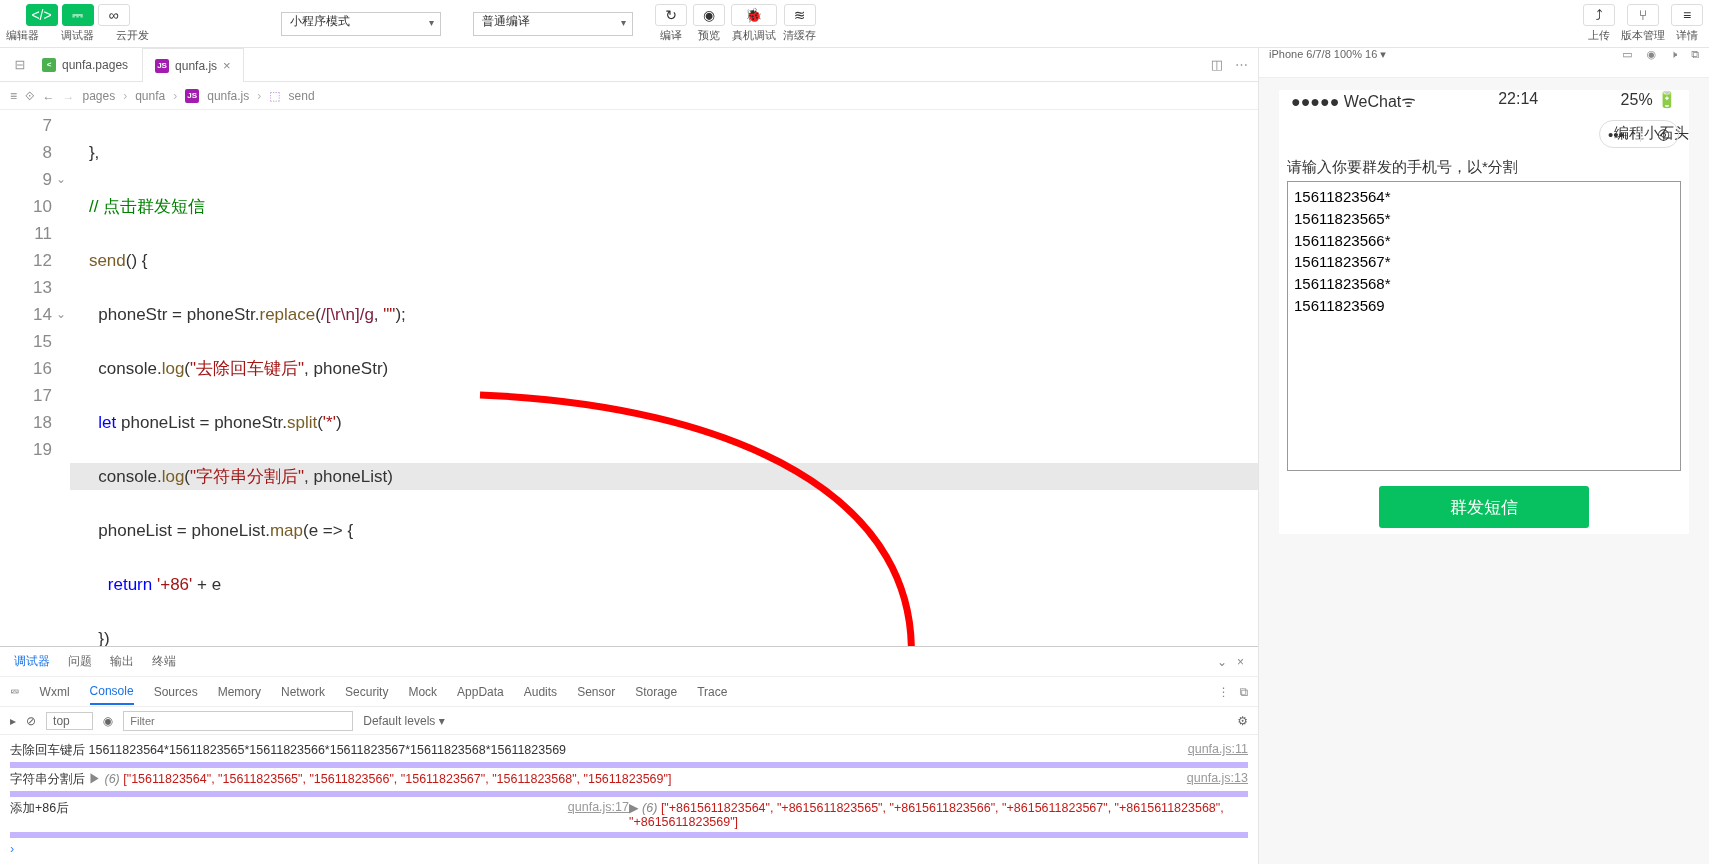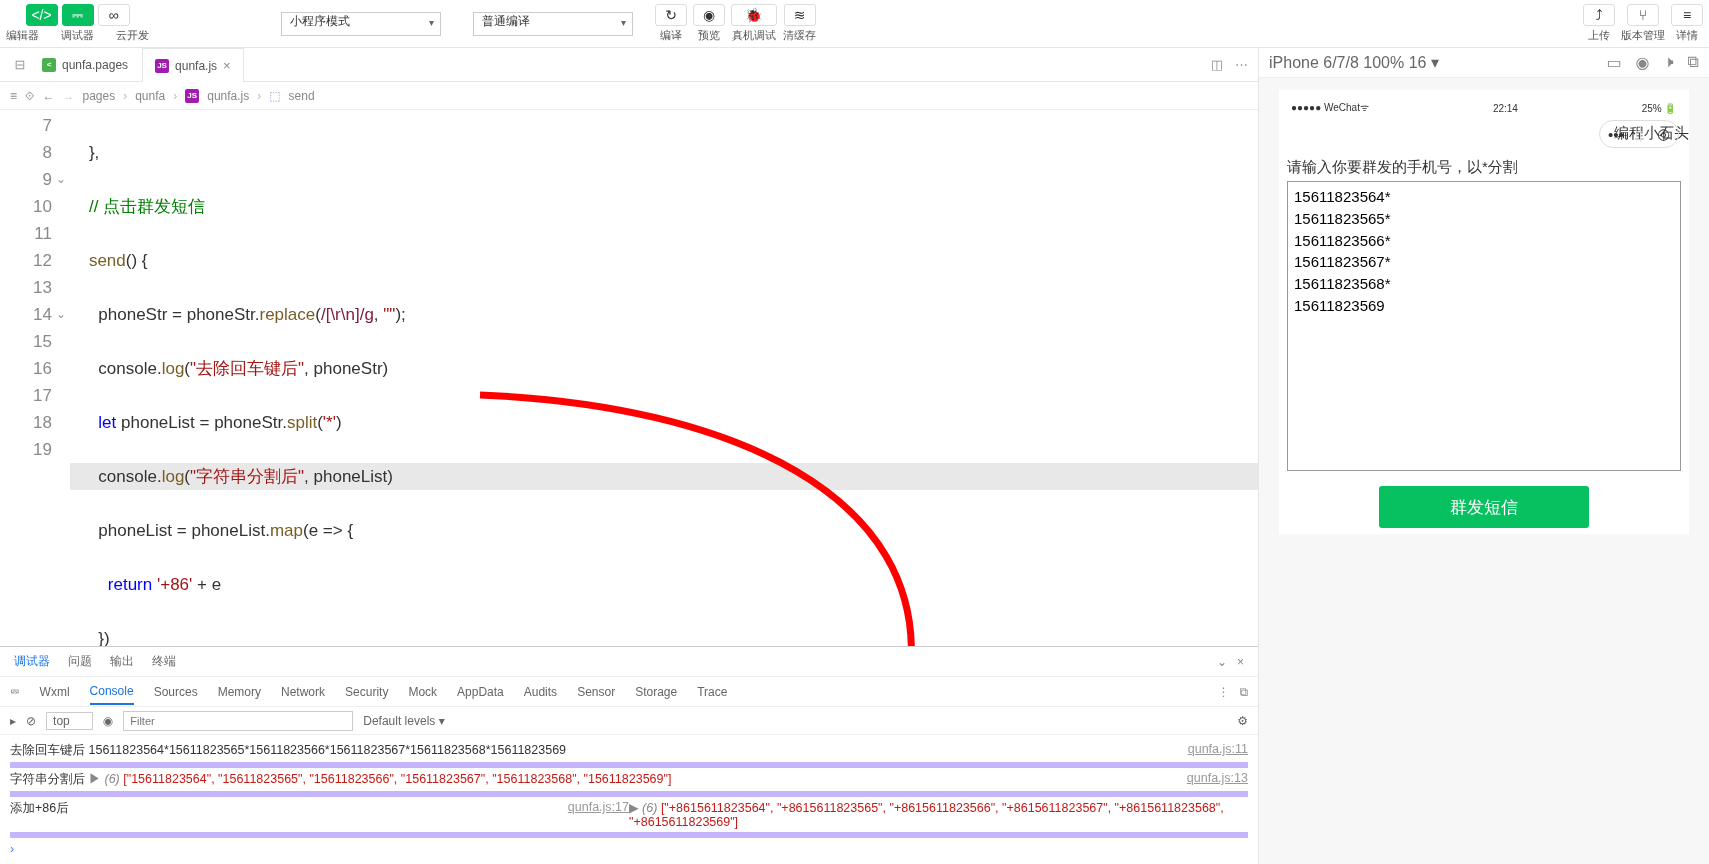--- a/index.html
+++ b/index.html
@@ -40,24 +40,24 @@
 .dt-tabs{display:flex;align-items:center;height:30px;padding:0 10px;gap:20px;font-size:12px;color:#666;border-bottom:1px solid #eee}
 .dt-tabs .active{color:#1a73e8;border-bottom:2px solid #1a73e8;padding-bottom:5px;margin-bottom:-6px}
 .dt-filter{display:flex;align-items:center;height:28px;gap:10px;padding:0 10px;border-bottom:1px solid #eee;font-size:12px;color:#666}
 .dt-filter input{border:1px solid #ccc;height:20px;padding:0 6px;font-size:11px}
 .console{padding:4px 10px;font-family:Consolas,monospace;font-size:12.5px}
 .console .row{display:flex;padding:3px 0;border-bottom:6px solid #c4b5fd}
 .console .msg{flex:1}
 .console .src{color:#999;text-decoration:underline;cursor:pointer;white-space:nowrap}
 .cstr{color:#c41a16}.cexp{color:#888}
 .right{width:450px;display:flex;flex-direction:column;background:#f7f7f7}
-.sim-hdr{display:flex;align-items:center;height:30px;padding:0 10px;font-size:16px;color:#666;gap:20px;border-bottom:1px solid #eee;background:#fff}
+.sim-hdr{display:flex;height:30px;padding:0 10px;font-size:11px;color:#666;gap:20px;border-bottom:1px solid #eee;background:#fff}
 .sim-ctrls{margin-left:auto;display:flex;gap:14px;color:#888}
 .phone{margin:12px auto;width:410px;background:#fff}
-.ph-status{display:flex;align-items:flex-end;justify-content:space-between;height:24px;padding:0 12px;font-size:10px}
+.ph-status{display:flex;align-items:flex-start;justify-content:space-between;height:24px;padding:0 12px;font-size:16px}
 .ph-nav{display:flex;align-items:center;justify-content:flex-end;height:38px;position:relative;font-size:15px;font-weight:500}
 .ph-capsule{position:absolute;right:10px;top:6px;width:80px;height:28px;border:1px solid #ddd;border-radius:14px;display:flex;align-items:center;justify-content:space-around}
 .ph-body{padding:6px 8px}
 .ph-label{font-size:15px;margin-bottom:4px}
 .ph-textarea{width:100%;height:290px;border:1px solid #999;padding:4px 6px;font-size:15px;font-family:Arial;resize:none;line-height:1.45}
 .ph-btn{display:block;margin:12px auto 0;width:210px;height:42px;background:#07c160;color:#fff;border:none;font-size:17px;font-weight:500;cursor:pointer;border-radius:3px}
 .ico{display:inline-block;width:16px;text-align:center}
 </style>
 </head>
 <body>

